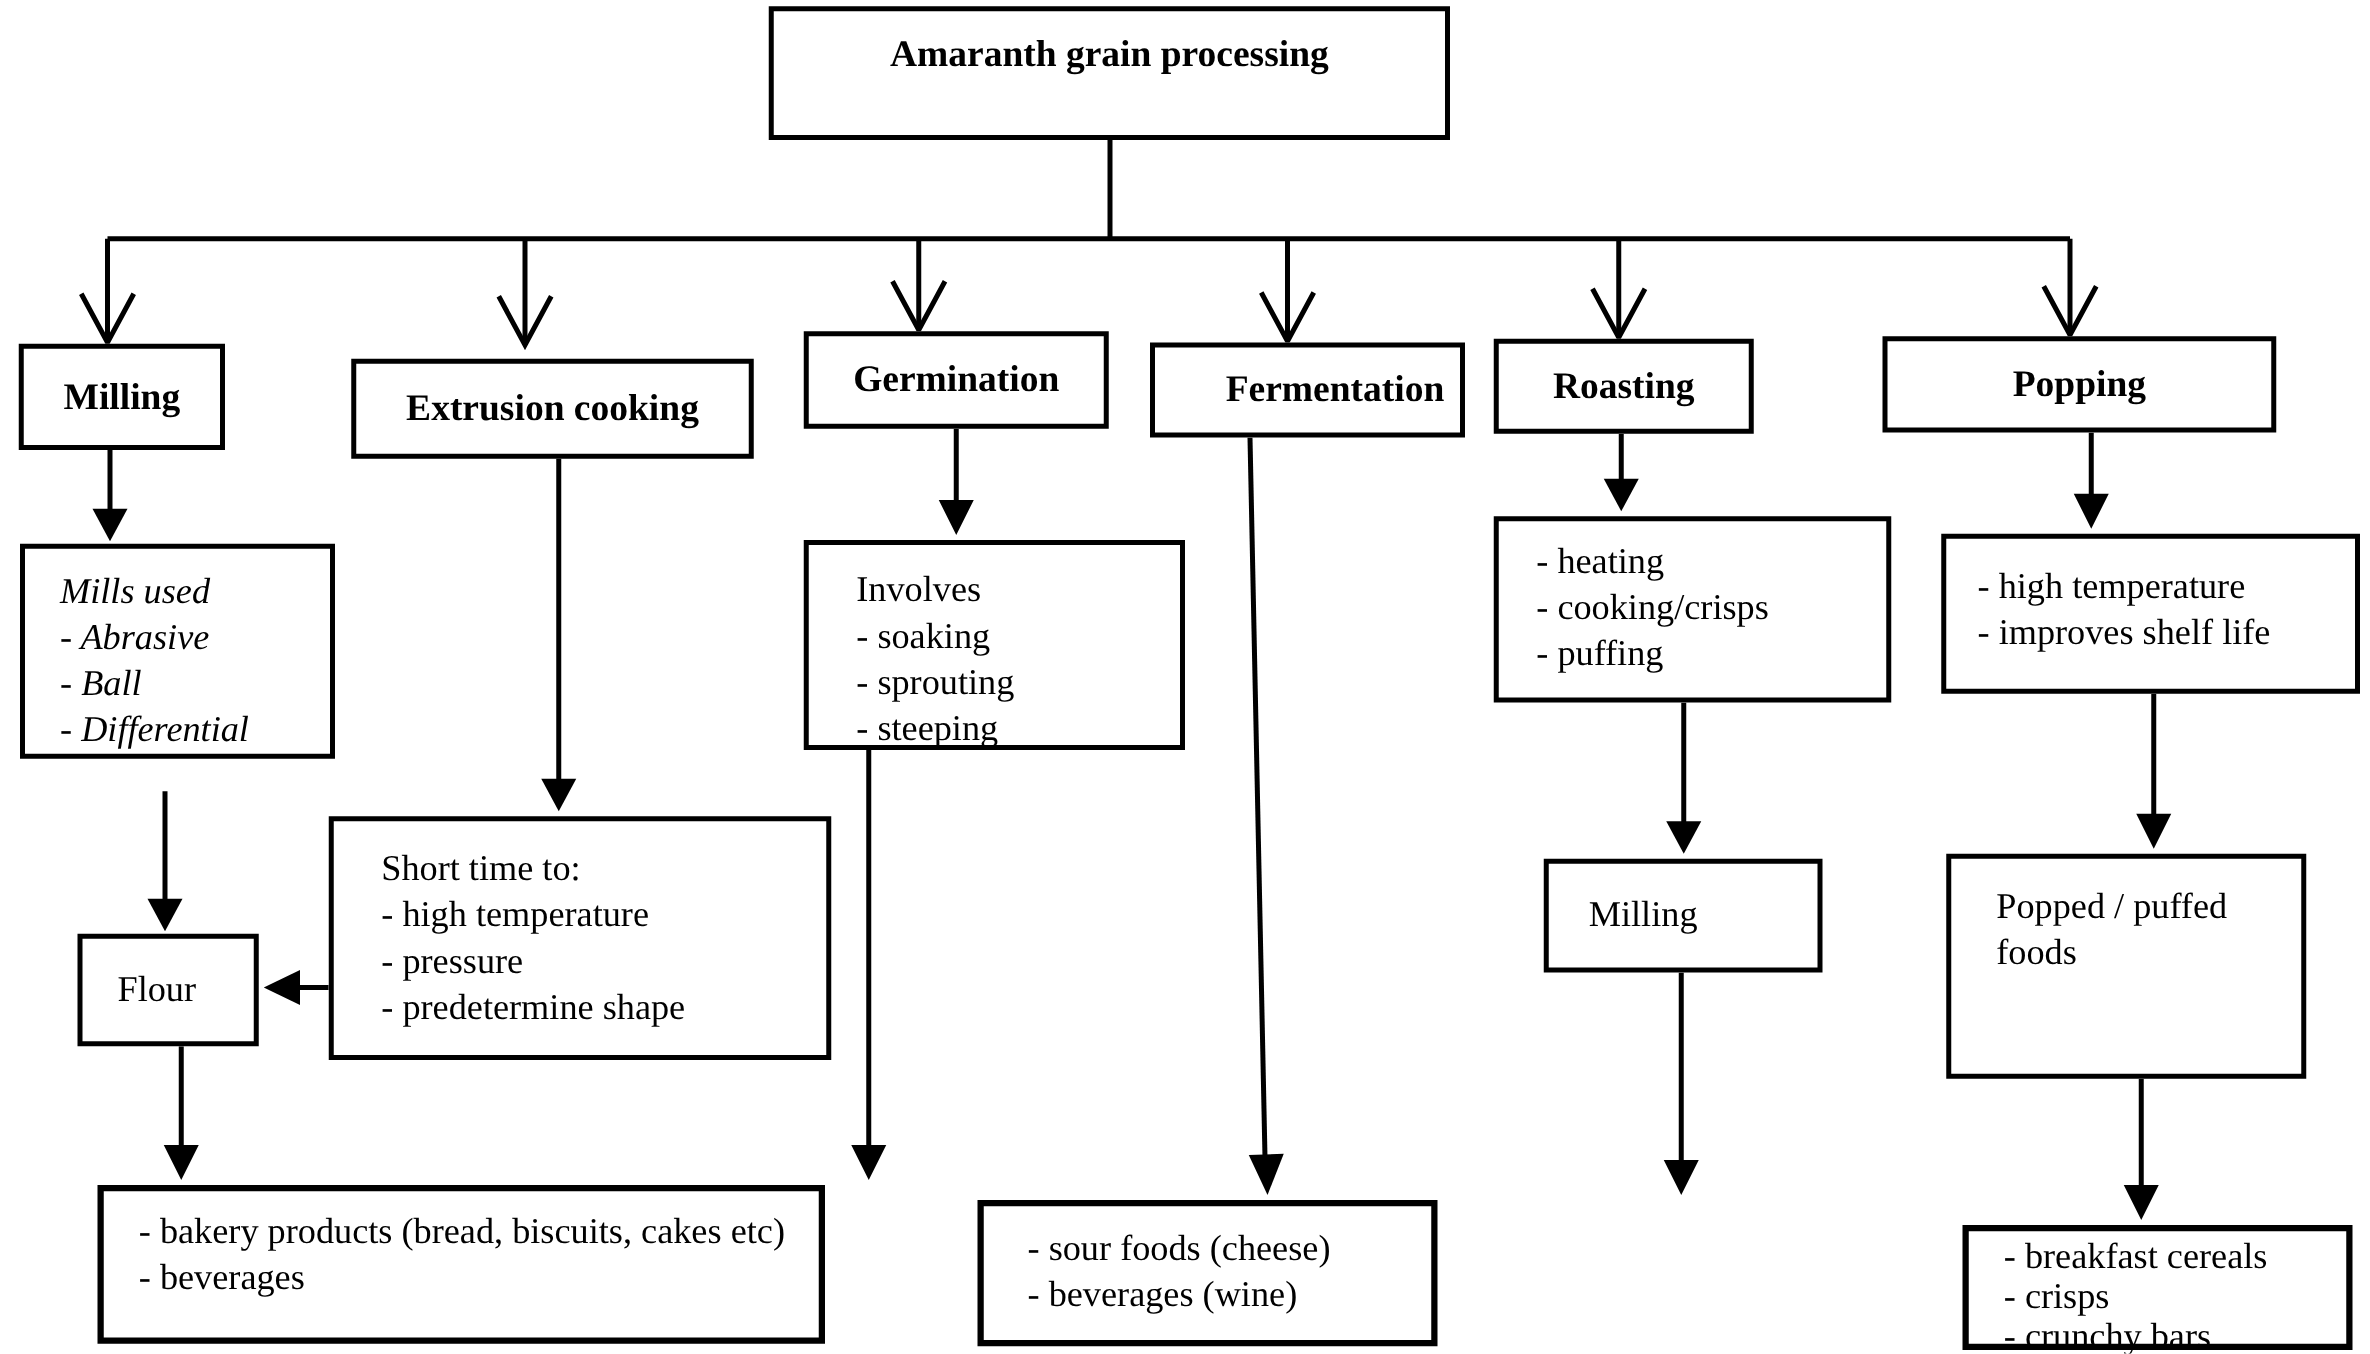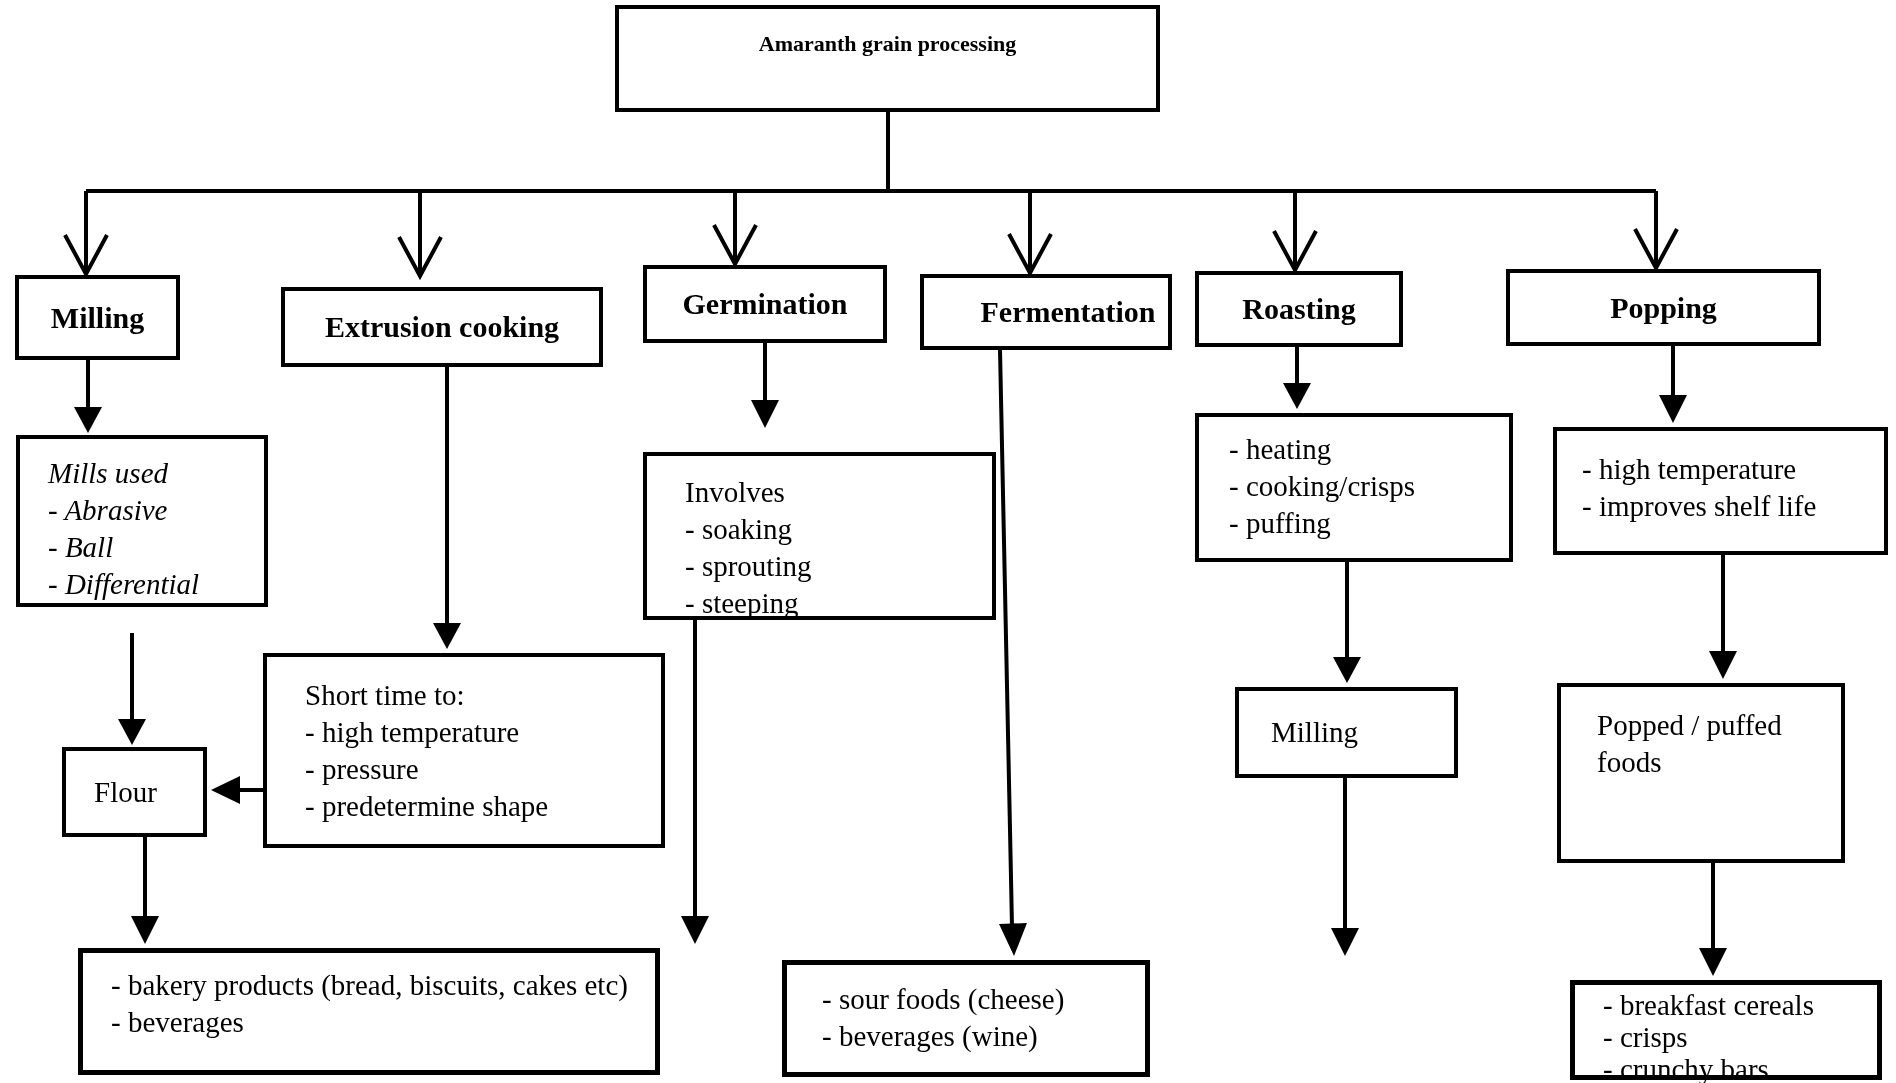--- a/index.html
+++ b/index.html
@@ -35,21 +35,21 @@
     font-size: 30px;
     line-height: 34px;
     text-align: center;
   }
   .title-box {
     display: flex;
     justify-content: center;
     align-items: flex-start;
     padding-top: 16px;
     font-weight: 700;
-    font-size: 22px;
+    font-size: 30px;
   }
   .vcenter {
     display: flex;
     align-items: center;
   }
   .lines { padding-top: 0; }
   .line { white-space: nowrap; }
 </style>
 </head>
 <body>
@@ -184,21 +184,21 @@
     <div class="line">Short time to:</div>
     <div class="line">- high temperature</div>
     <div class="line">- pressure</div>
     <div class="line">- predetermine shape</div>
   </div>
 
   <div class="box vcenter" style="left:62px; top:747px; width:145px; height:90px; padding-left:28px;">
     <span>Flour</span>
   </div>
 
-  <div class="box lines" style="left:643px; top:452px; width:353px; height:168px; padding:18px 6px 0 38px;">
+  <div class="box lines" style="left:643px; top:432px; width:305px; height:168px; padding:18px 6px 0 38px;">
     <div class="line">Involves</div>
     <div class="line">- soaking</div>
     <div class="line">- sprouting</div>
     <div class="line">- steeping</div>
   </div>
 
   <div class="box lines" style="left:1195px; top:413px; width:318px; height:149px; padding:14px 6px 0 30px;">
     <div class="line">- heating</div>
     <div class="line">- cooking/crisps</div>
     <div class="line">- puffing</div>

